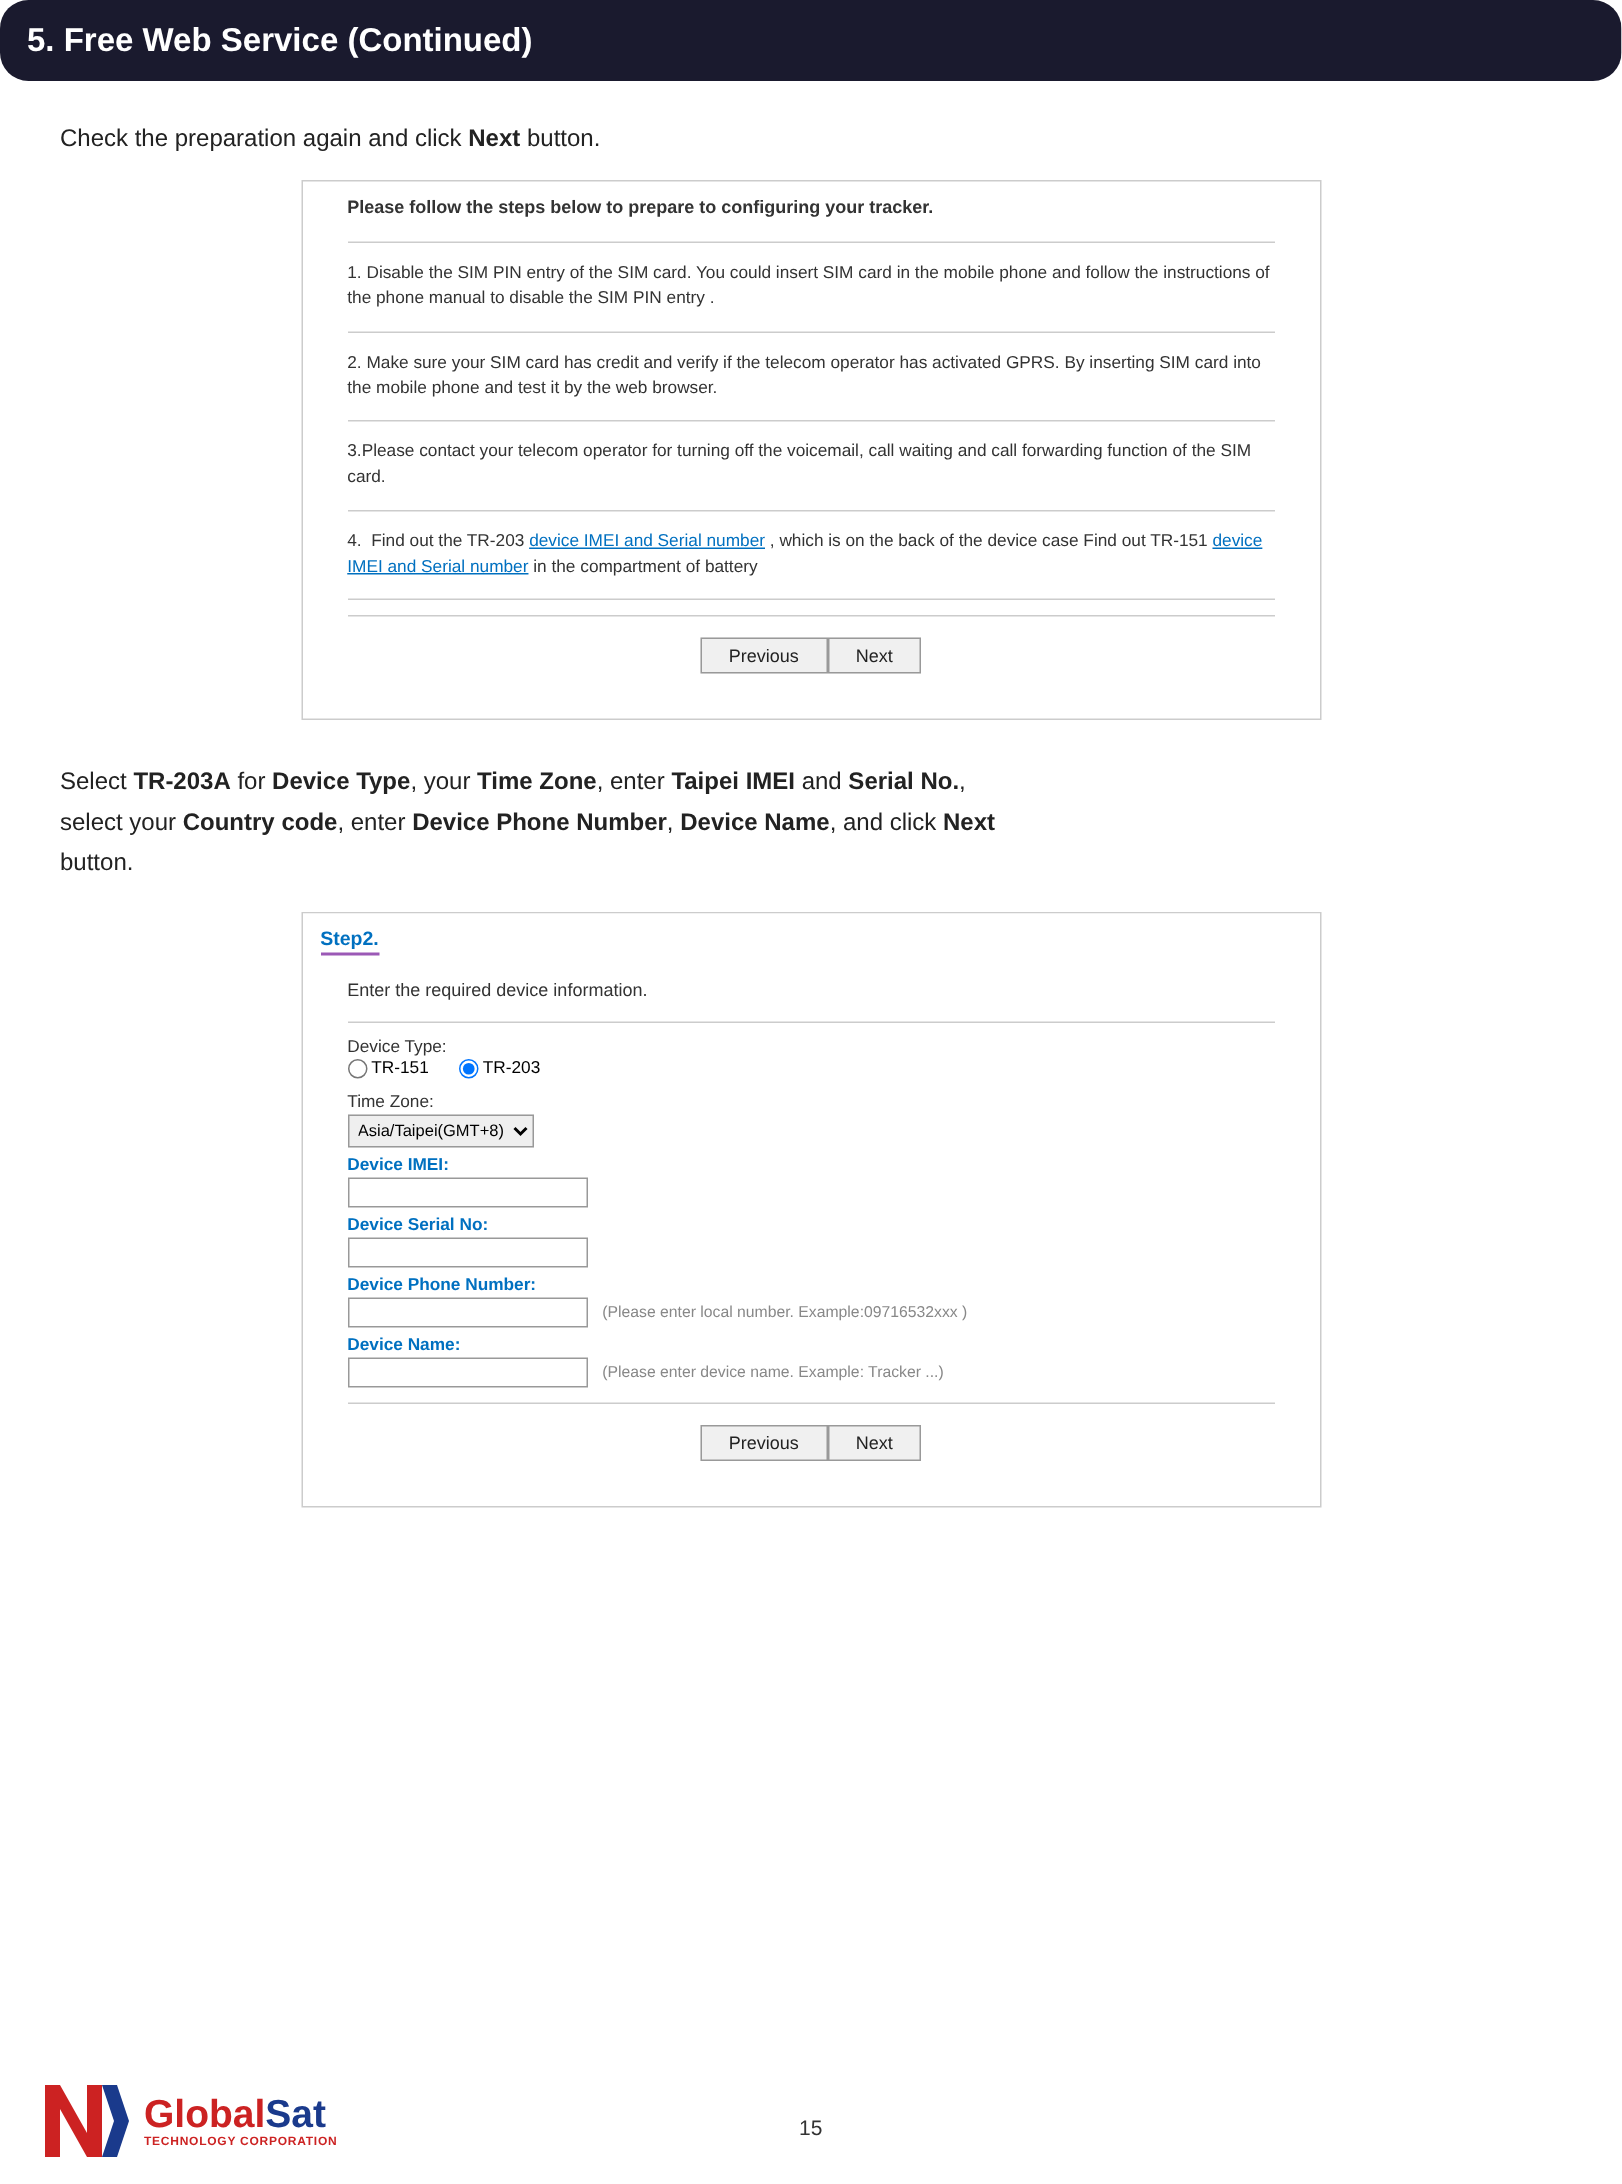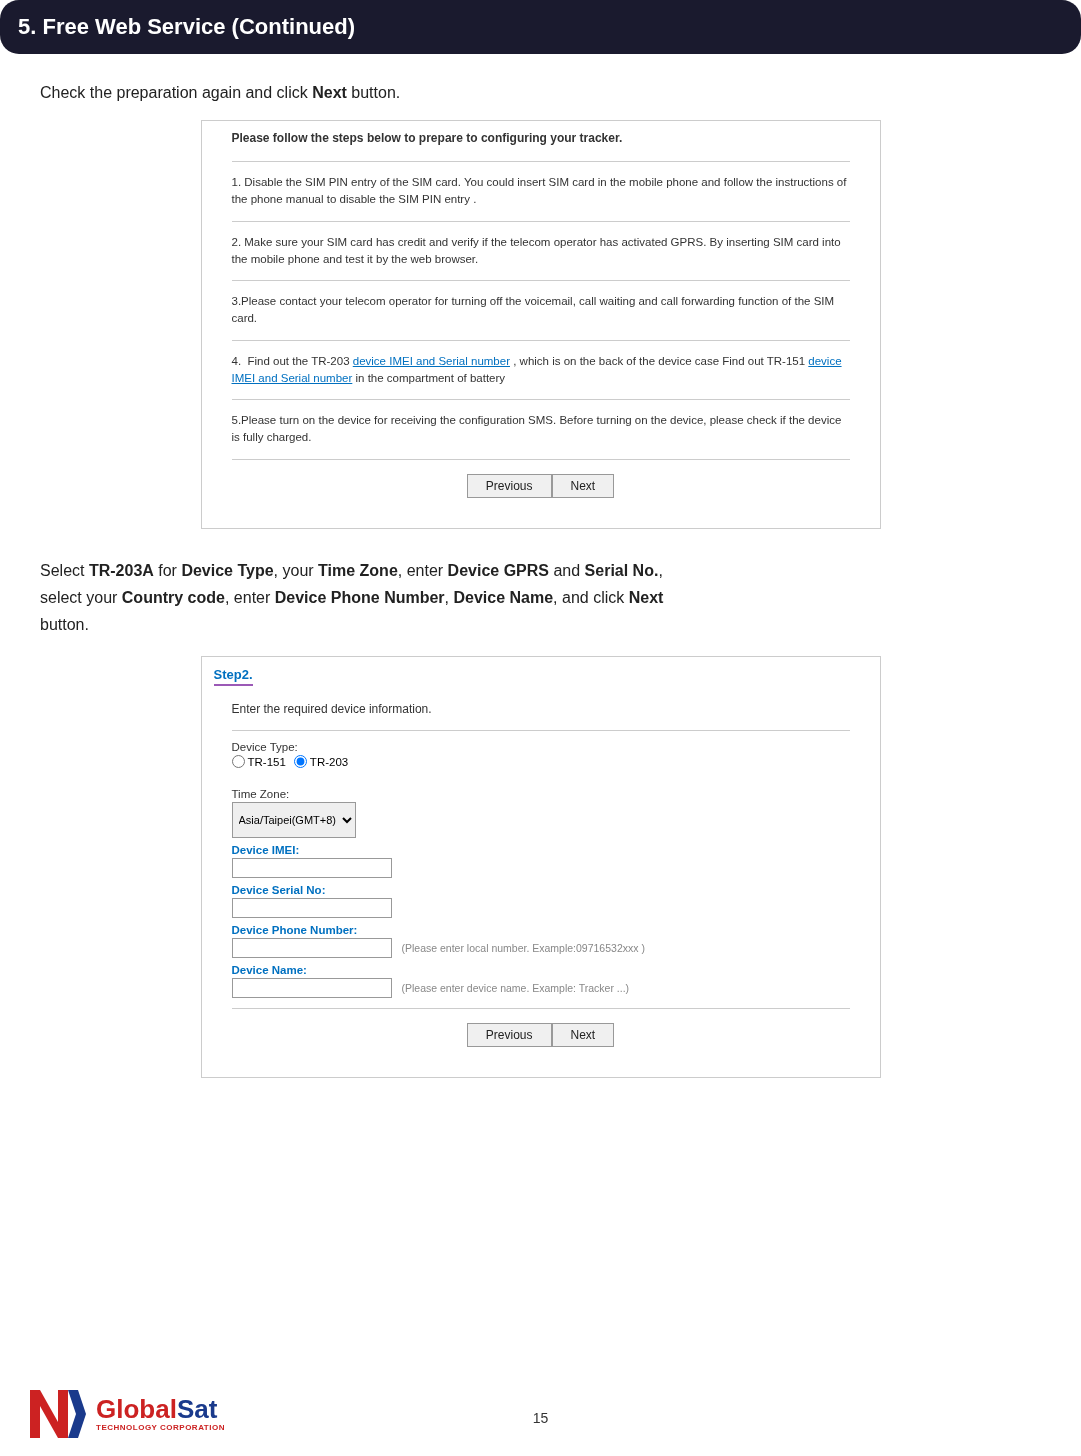--- a/index.html
+++ b/index.html
@@ -110,36 +110,36 @@
       border: 1px solid #999;
       height: 20px;
       width: 160px;
       font-size: 11px;
       padding: 1px 4px;
       display: block;
       margin-bottom: 6px;
     }
     .form-select {
       border: 1px solid #999;
-      height: 36px;
+      height: 22px;
       font-size: 11px;
       padding: 1px 2px;
       margin-bottom: 6px;
     }
     .form-row {
       display: flex;
       align-items: center;
       gap: 8px;
       margin-bottom: 4px;
     }
     .radio-row {
       display: flex;
       align-items: center;
-      gap: 8px;
-      margin-bottom: 20px;
+      gap: 20px;
+      margin-bottom: 10px;
       font-size: 11.5px;
     }
     .radio-row label {
       display: flex;
       align-items: center;
       gap: 3px;
       cursor: pointer;
     }
     .placeholder-text {
       font-size: 10.5px;
@@ -226,31 +226,30 @@
       <p class="step-item">1.  Disable the SIM PIN entry of the SIM card. You could insert SIM card in the mobile phone and follow the instructions of the phone manual to disable the SIM PIN entry .</p>
       <hr class="step-divider">
       <p class="step-item">2.  Make sure your SIM card has credit and verify if the telecom operator has activated GPRS. By inserting SIM card into the mobile phone and test it by the web browser.</p>
       <hr class="step-divider">
       <p class="step-item">3.Please contact your telecom operator for turning off the voicemail, call waiting and call forwarding function of the SIM card.</p>
       <hr class="step-divider">
       <p class="step-item">
         4.&nbsp; Find out the TR-203 <span style="color:#0070c0;text-decoration:underline;">device IMEI and Serial number</span> , which is on the back of the device case Find out TR-151 <span style="color:#0070c0;text-decoration:underline;">device IMEI and Serial number</span> in the compartment of battery
       </p>
       <hr class="step-divider">
-      <p class="step-item">5.Please turn on the device for receiving the configuration SMS. Before turning on the device, please check if the device is fully charged.</p>
       <hr class="step-divider">
       <div class="btn-row">
         <button class="step-btn">Previous</button>
         <button class="step-btn">Next</button>
       </div>
     </div>
   </div>
 
   <p class="section-text">
-    Select <strong>TR-203A</strong> for <strong>Device Type</strong>, your <strong>Time Zone</strong>, enter <strong>Device GPRS</strong> and <strong>Serial No.</strong>,<br>
+    Select <strong>TR-203A</strong> for <strong>Device Type</strong>, your <strong>Time Zone</strong>, enter <strong>Taipei IMEI</strong> and <strong>Serial No.</strong>,<br>
     select your <strong>Country code</strong>, enter <strong>Device Phone Number</strong>, <strong>Device Name</strong>, and click <strong>Next</strong><br>
     button.
   </p>
 
   <div class="screenshot-box">
     <div class="step-header">
       <div class="step-title">Step2.</div>
     </div>
     <div class="form-section">
       <p class="form-subtitle">Enter the required device information.</p>

